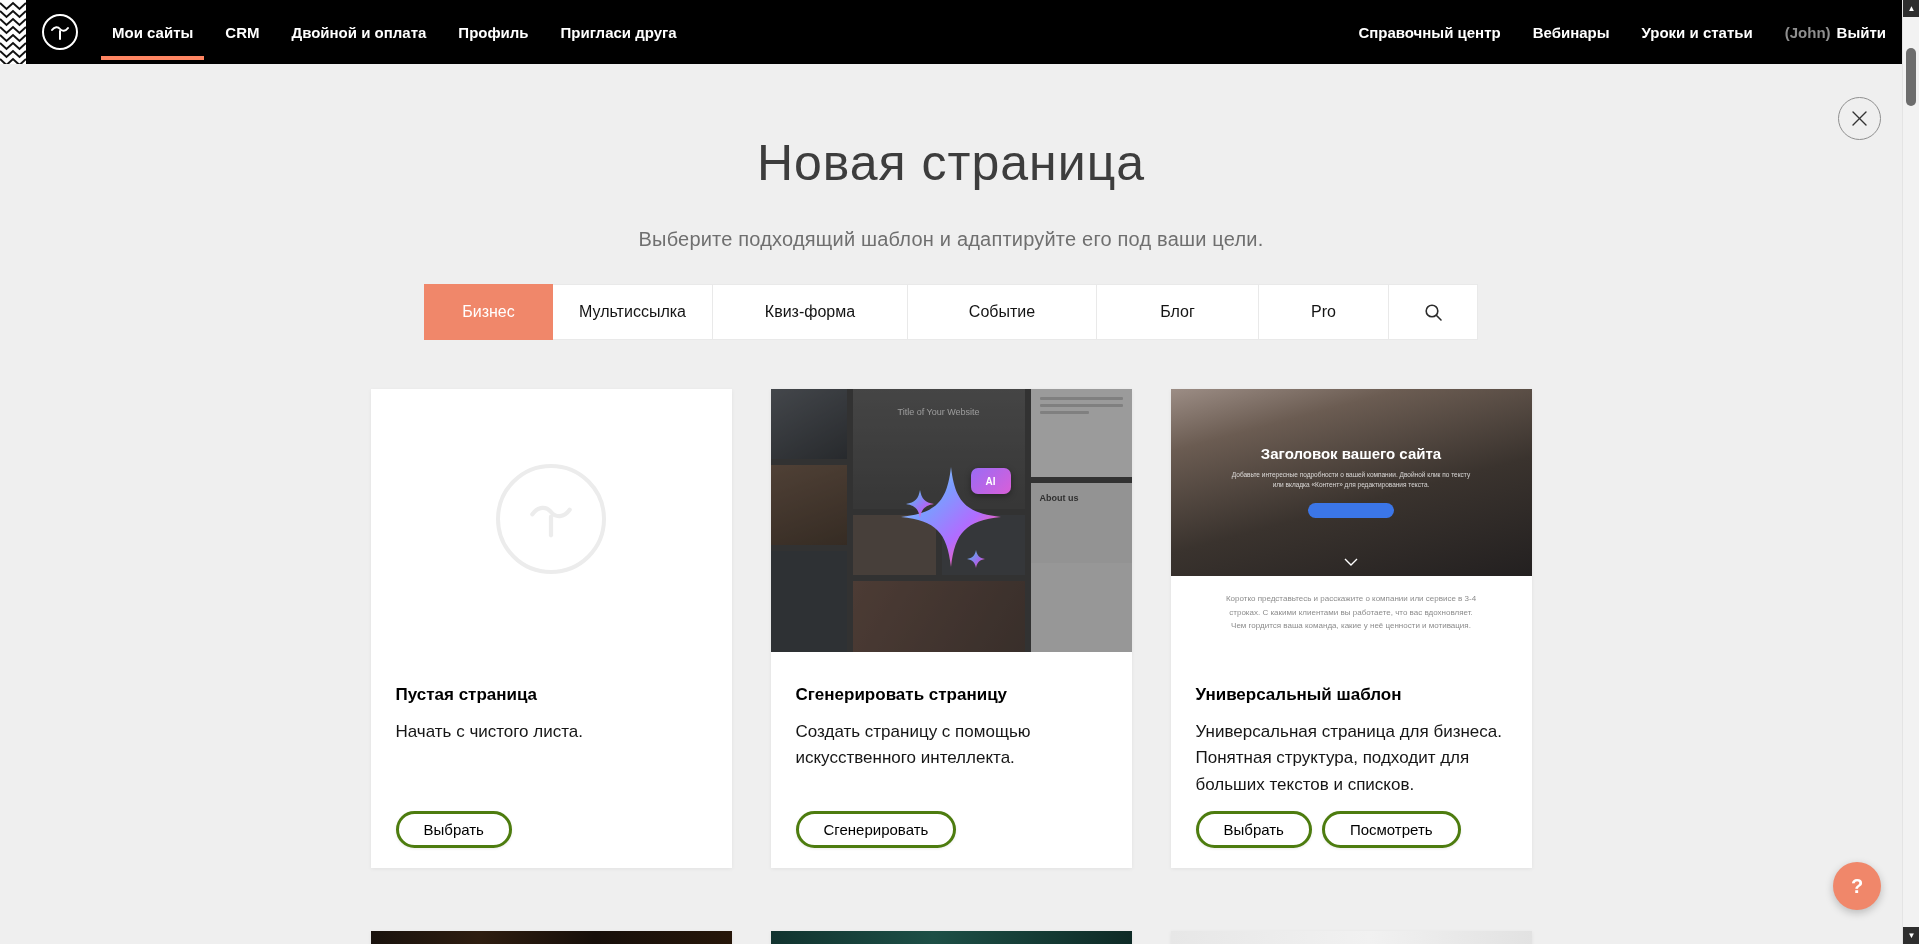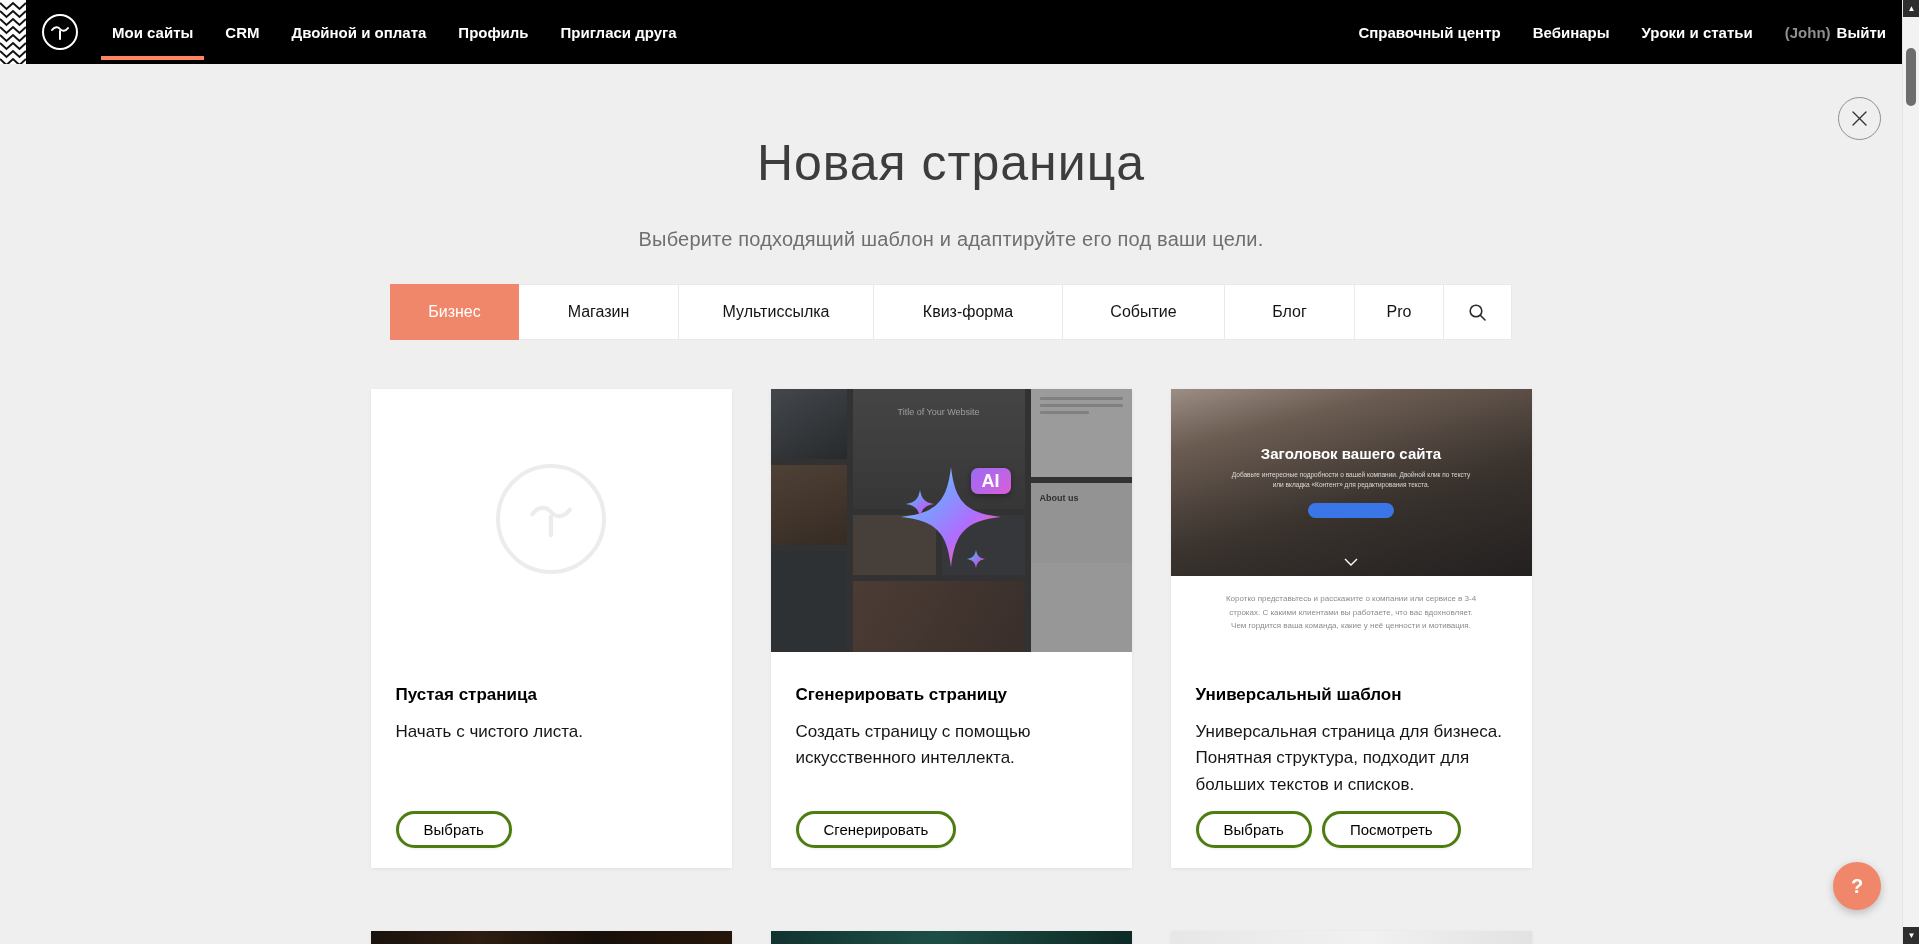--- a/index.html
+++ b/index.html
@@ -91,21 +91,21 @@
   .t9 { left:260px; top:94px; width:101px; height:88px; background:#dcdcdc; padding:10px 9px; }
   .t10 { left:260px; top:174px; width:101px; height:89px; background:#e3e3e3; }
   .collage-title { position:absolute; left:82px; top:18px; width:172px; text-align:center;
     color:rgba(255,255,255,.85); font-size:9px; }
   .mini-line { height:3px; background:#bdbdbd; margin-bottom:4px; border-radius:1px; }
   .mini-line.short { width:60%; }
   .about-label { font-size:9px; font-weight:bold; color:#3c3c3c; }
   .collage-overlay { position:absolute; inset:0; background:rgba(28,28,28,.38); }
   .star-wrap { position:absolute; left:50%; top:130px; transform:translate(-50%,-50%); }
   .ai-badge { position:absolute; left:200px; top:79px; width:40px; height:26px; border-radius:7px;
-    background:linear-gradient(135deg,#9a6bf5,#d95fd8); color:#fff; font-size:18px; font-weight:bold;
+    background:linear-gradient(135deg,#9a6bf5,#d95fd8); color:#fff; font-size:10px; font-weight:bold;
     display:flex; align-items:center; justify-content:center; box-shadow:0 2px 6px rgba(0,0,0,.35); }
 
   
   .uni-dark { position:absolute; top:0; left:0; right:0; height:187px; overflow:hidden;
     background:linear-gradient(165deg,#9c8d85 0%,#6b5c52 22%,#3a332e 58%,#232020 100%); }
   .uni-heading { margin-top:56px; text-align:center; color:#fff; font-size:15px; font-weight:bold; }
   .uni-subtext { margin:8px auto 0; width:250px; text-align:center; color:rgba(255,255,255,.78);
     font-size:6.5px; line-height:1.6; }
   .uni-cta { margin:12px auto 0; width:86px; height:15px; border-radius:8px; background:#3b76e8; cursor:pointer; }
   .uni-chevron { position:absolute; bottom:6px; left:50%; transform:translateX(-50%); color:rgba(255,255,255,.8); }
@@ -187,23 +187,20 @@
 </header>
 
 <main class="content">
 
   <h1 class="page-title">Новая страница</h1>
   <div class="page-subtitle">Выберите подходящий шаблон и адаптируйте его под ваши цели.</div>
 
   <div class="tabs">
     <div class="tab active">
       <span>Бизнес</span>
-    </div>
-    <div class="tab">
-      <span>Магазин</span>
     </div>
     <div class="tab">
       <span>Мультиссылка</span>
     </div>
     <div class="tab">
       <span>Квиз-форма</span>
     </div>
     <div class="tab">
       <span>Событие</span>
     </div>

